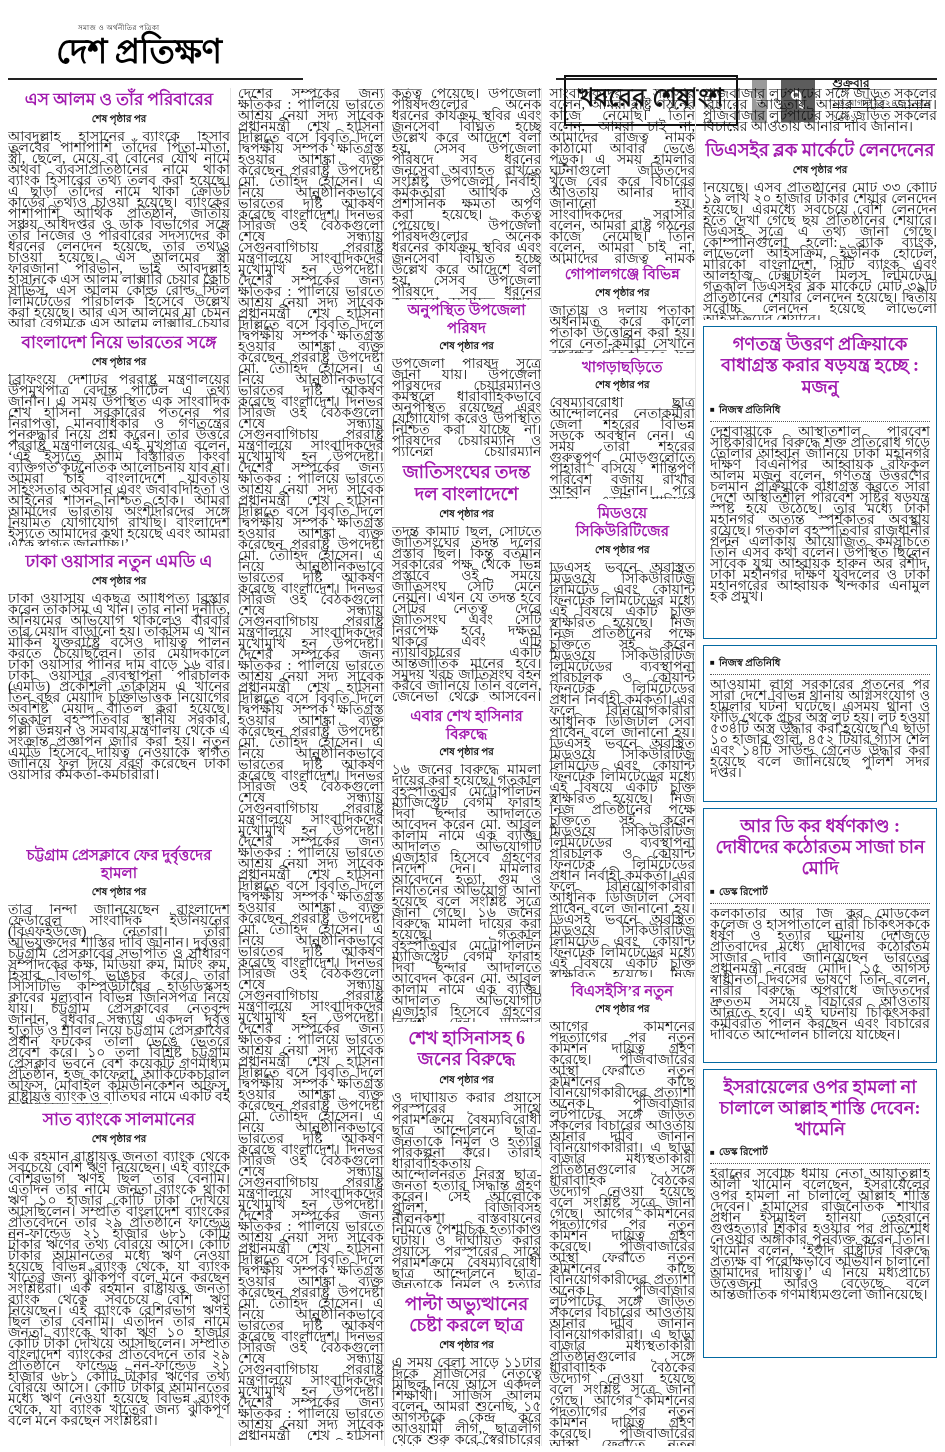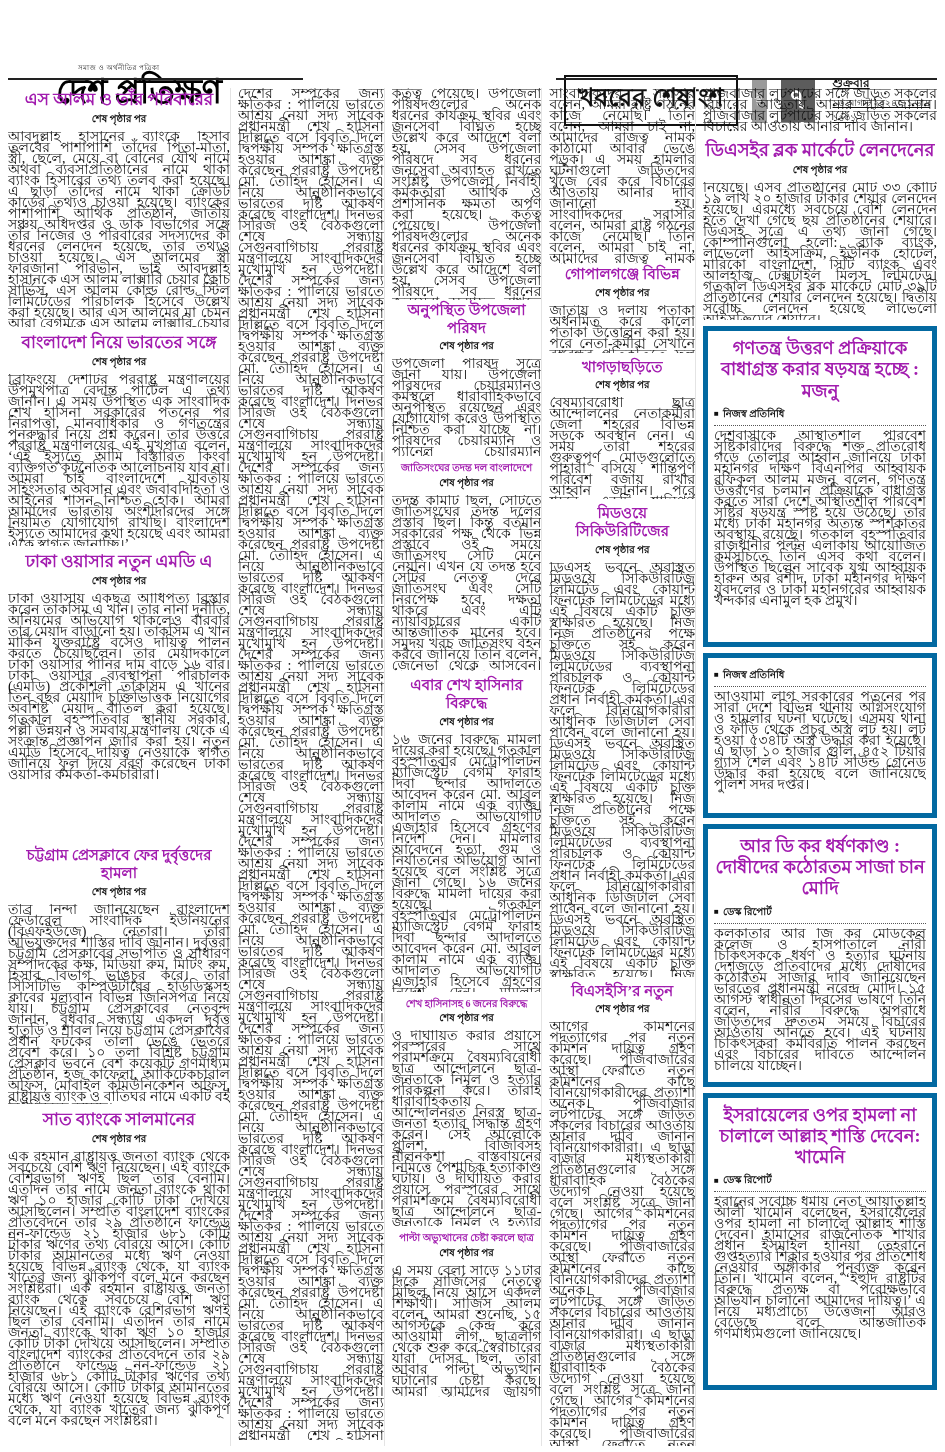--- a/index.html
+++ b/index.html
@@ -1,21 +1,21 @@
 <!DOCTYPE html>
 <html><head>
 <meta charset="utf-8">
 <style>
   html,body{margin:0;padding:0;background:#fff;}
   body{width:945px;height:1452px;position:relative;font-family:"Liberation Serif","DejaVu Serif",serif;color:#111;overflow:hidden;}
   .page{position:absolute;inset:0;background:#fff;}
 
   
   .header{position:absolute;top:22px;left:8px;right:8px;height:58px;}
-  .brand{position:absolute;left:48px;top:0;margin-top:40px;}
+  .brand{position:absolute;left:48px;top:0;}
   .tagline{font-size:7px;letter-spacing:.5px;color:#222;margin-left:22px;}
   .logo{font-size:34px;font-weight:bold;line-height:1.05;color:#000;letter-spacing:-.5px;}
   .hdr-right{position:absolute;left:556px;top:4px;display:flex;align-items:center;gap:14px;margin-top:48px;}
   .section-box{border:2px solid #111;padding:1px 12px 3px;font-size:25px;font-weight:bold;white-space:nowrap;}
   .page-strip{background:#9a9a9a;color:#fff;font-size:8px;width:15px;height:44px;display:flex;align-items:center;justify-content:center;writing-mode:vertical-rl;transform:rotate(180deg);}
   .page-num{background:#5c5c5c;color:#fff;font-size:29px;font-weight:bold;width:40px;height:44px;display:flex;align-items:center;justify-content:center;}
   .datebox{padding-left:4px;text-decoration:underline;}
   .weekday{font-size:12px;font-weight:bold;}
   .dateline{font-size:9px;margin-top:2px;}
   .rule-left{position:absolute;left:0;top:56px;width:295px;height:2px;background:#222;}
@@ -28,29 +28,29 @@
   .c2{width:147px;}
   .c3{width:151px;}
   .c4{width:147px;}
   .c5{width:236px;}
   .c2,.c3,.c4,.c5{border-left:1px solid #e4e4e4;padding-left:7px;}
 
   .headline{font-weight:bold;text-align:center;line-height:1.18;color:#a21caf;margin:2px 0 0;}
   .h-xl{font-size:18px;}
   .h-lg{font-size:17px;}
   .h-md{font-size:15px;}
-  .h-sm{font-size:10px;}
+  .h-sm{font-size:18px;}
   .continued{font-size:10px;font-weight:bold;text-align:center;margin:1px 0 3px;}
   .btext{font-size:14px;line-height:11px;text-align:justify;overflow:hidden;word-break:break-word;}
   .article{margin-bottom:6px;}
 
   .byline{display:flex;align-items:center;gap:4px;font-size:10px;font-weight:bold;margin:4px 0 2px;}
   .bullet{font-size:8px;line-height:1;}
   .dotrule{border-top:1px dotted #555;margin:2px 0 4px;}
-  .boxed{border:5px solid #0369a1;padding:5px 6px 4px;margin:6px 0 0;}
+  .boxed{border:1px solid #0369a1;padding:5px 6px 4px;margin:6px 0 0;}
 </style>
 </head>
 <body>
 
 <div class="page">
 
   <div class="header">
     <div class="brand">
       <div class="tagline">সমাজ ও অর্থনীতির পত্রিকা</div>
       <div class="logo">দেশ প্রতিক্ষণ</div>

